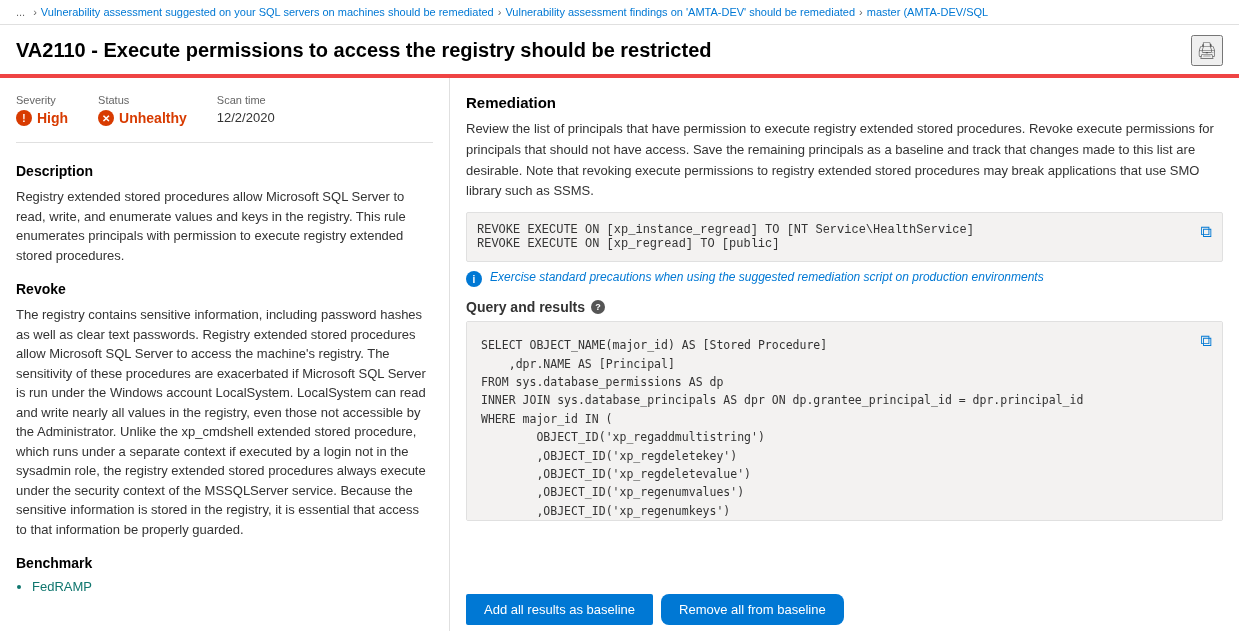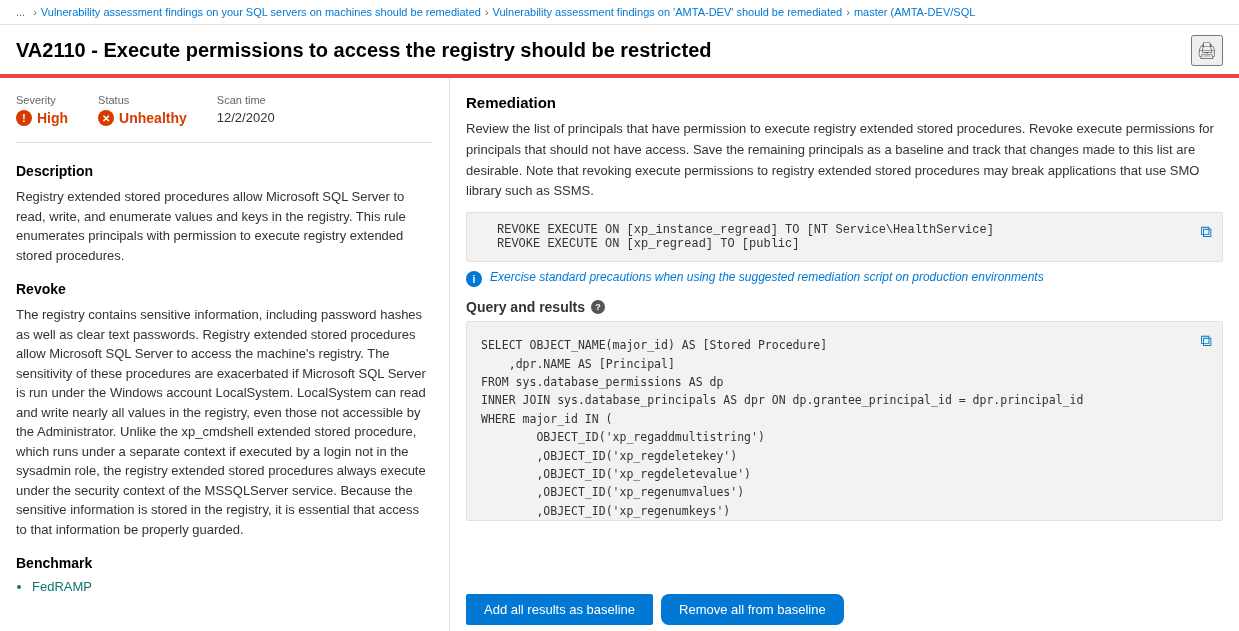--- a/index.html
+++ b/index.html
@@ -33,21 +33,21 @@
 
     .benchmark-list { margin-top: 4px; padding-left: 16px; }
     .benchmark-list li { font-size: 13px; color: #0f766e; }
 
     
     .right-panel { flex: 1; padding: 16px; overflow-y: auto; display: flex; flex-direction: column; gap: 12px; }
 
     .remediation-title { font-size: 15px; font-weight: 600; color: #000; margin-bottom: 8px; }
     .remediation-text { font-size: 13px; color: #333; line-height: 1.6; margin-bottom: 10px; }
 
-    .code-block { background: #f3f2f1; border: 1px solid #e0e0e0; padding: 10px 30px; font-family: 'Consolas', 'Courier New', monospace; font-size: 12px; color: #333; position: relative; border-radius: 2px; }
+    .code-block { background: #f3f2f1; border: 1px solid #e0e0e0; padding: 10px 10px; font-family: 'Consolas', 'Courier New', monospace; font-size: 12px; color: #333; position: relative; border-radius: 2px; }
     .code-block-inner { padding-right: 36px; }
     .copy-btn { position: absolute; top: 8px; right: 8px; cursor: pointer; color: #0078d4; font-size: 16px; background: none; border: none; padding: 2px; }
 
     .info-banner { display: flex; align-items: flex-start; gap: 8px; color: #0078d4; font-size: 12px; font-style: italic; }
     .info-banner .info-dot { flex-shrink: 0; width: 16px; height: 16px; background: #0078d4; border-radius: 50%; display: flex; align-items: center; justify-content: center; color: #fff; font-size: 10px; font-weight: bold; font-style: normal; margin-top: 1px; }
 
     .query-section { flex: 1; display: flex; flex-direction: column; }
     .query-title { font-size: 14px; font-weight: 600; margin-bottom: 6px; display: flex; align-items: center; gap: 6px; }
     .query-title .info-q { width: 14px; height: 14px; background: #555; border-radius: 50%; color: #fff; font-size: 9px; display: inline-flex; align-items: center; justify-content: center; cursor: pointer; }
     .query-box { background: #f3f2f1; border: 1px solid #e0e0e0; font-family: 'Consolas', 'Courier New', monospace; font-size: 11.5px; color: #333; padding: 14px 14px; flex: 1; overflow-y: auto; position: relative; max-height: 200px; border-radius: 2px; }
@@ -57,21 +57,21 @@
     .button-row { display: flex; gap: 8px; margin-top: 22px; }
     .btn-primary { background: #0078d4; color: #fff; border: none; padding: 8px 18px; font-size: 13px; cursor: pointer; border-radius: 2px; }
     .btn-secondary { background: #0078d4; color: #fff; border: none; padding: 8px 18px; font-size: 13px; cursor: pointer; border-radius: 8px; }
   </style>
 </head>
 <body>
 
 <div class="breadcrumb">
   <span style="cursor:pointer;color:#666;">...</span>
   <span style="margin:0 4px;color:#666;">›</span>
-  <a>Vulnerability assessment findings on your SQL servers on machines should be remediated</a>
+  <a>Vulnerability assessment suggested on your SQL servers on machines should be remediated</a>
   <span style="margin:0 4px;color:#666;">›</span>
   <a>Vulnerability assessment findings on 'AMTA-DEV' should be remediated</a>
   <span style="margin:0 4px;color:#666;">›</span>
   <a>master (AMTA-DEV/SQL</a>
 </div>
 
 <div class="main-title-bar">
   <h1 class="main-title">VA2110 - Execute permissions to access the registry should be restricted</h1>
   <button class="print-icon" title="Print">🖨</button>
 </div>

